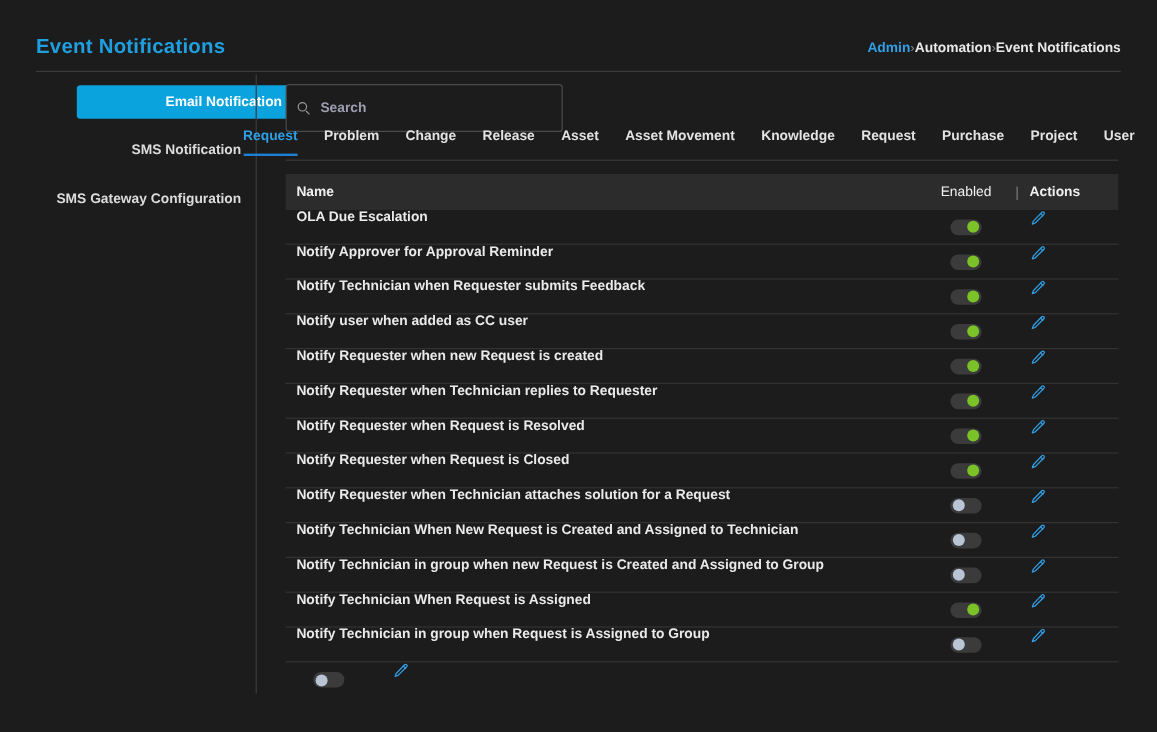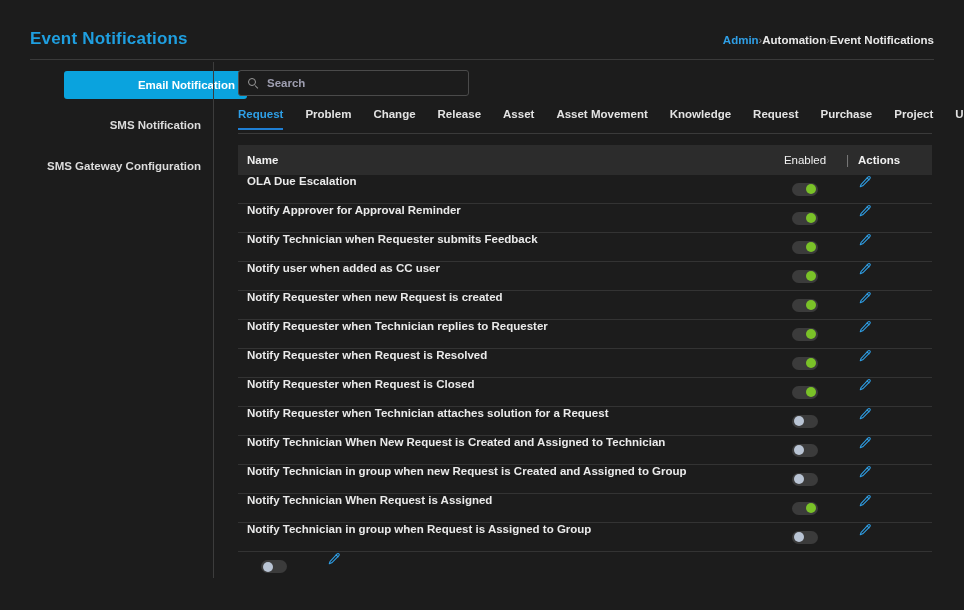--- a/index.html
+++ b/index.html
@@ -52,21 +52,21 @@
     background: #0aa3de; color: #ffffff;
   }
   #side0 { top: 11px; margin-left: 34px; }
   #side1 { top: 51px; }
   #side2 { top: 92px; }
 
   
   .content { position: absolute; left: 238px; top: 60px; }
 
   .search-box {
-    position: absolute; left: 0px; top: 10px; width: 231px; height: 26px;
+    position: absolute; left: 0px; top: 10px; width: 231px; height: 40px;
     border: 1px solid #4a4a4a; border-radius: 3px;
     background: #1c1c1c;
     display: flex; align-items: center; padding-left: 9px;
   }
   .search-icon { width: 11px; height: 11px; flex: none; position: relative; }
   .search-icon .ring {
     position: absolute; left: 0; top: 0; width: 8px; height: 8px;
     border: 1.1px solid #9a9a9a; border-radius: 50%;
   }
   .search-icon .stem {
@@ -77,20 +77,21 @@
     border: none; outline: none; background: transparent;
     margin-left: 8px; font-size: 11.5px; color: #e0e0e0;
     font-family: "Liberation Sans", sans-serif; width: 190px;
   }
   .search-input::placeholder { color: #9e9eb0; font-weight: bold; }
 
   .tabs {
     position: absolute; left: 0; top: 45px; width: 694px; height: 29px;
     display: flex; align-items: flex-start; gap: 0;
     border-bottom: 1px solid #3a3a3a;
+    justify-content: center;
   }
   .tab {
     font-size: 11.5px; font-weight: bold; color: #e3e3e3;
     padding: 3px 0 9px 0; margin-right: 22px;
     position: relative; white-space: nowrap;
   }
   .tab.active { color: #2f9fe6; }
   .tab.active::after {
     content: ""; position: absolute; left: 0; right: 0; bottom: -1px;
     height: 2px; background: #1f7fd4;

